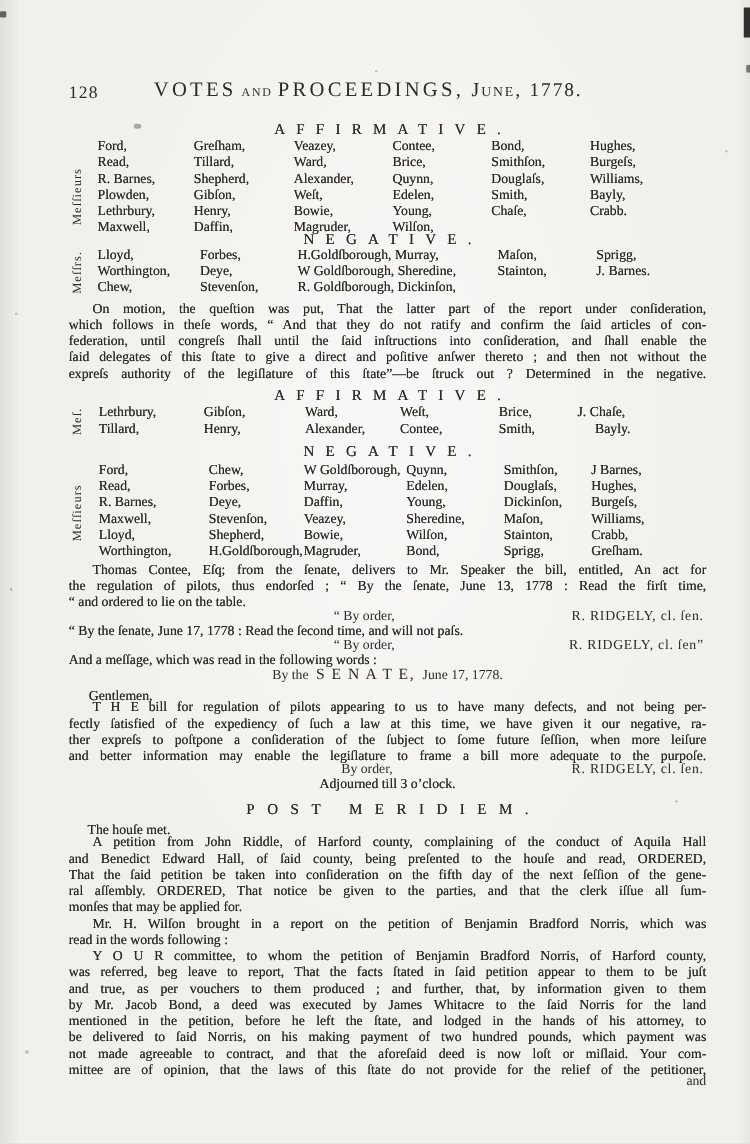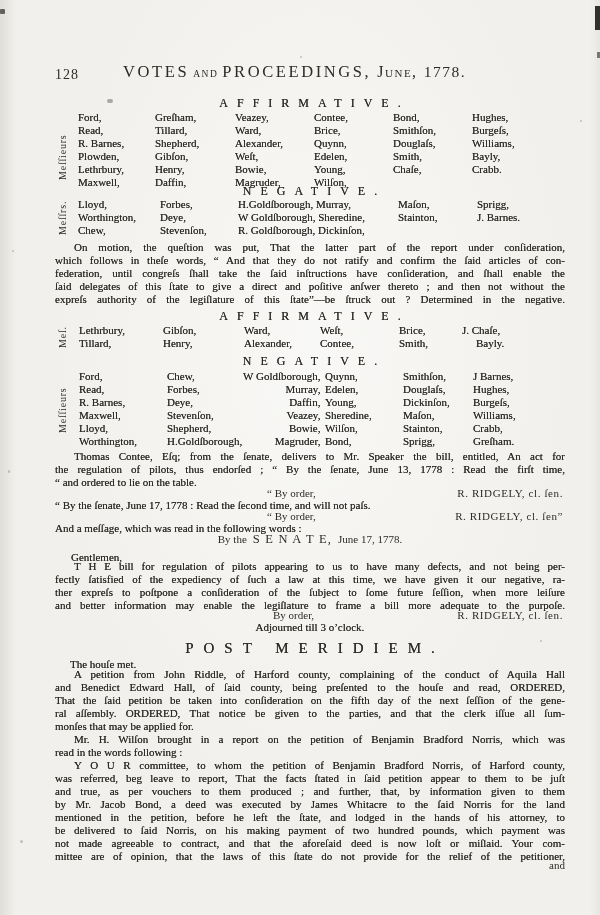--- a/index.html
+++ b/index.html
@@ -39,21 +39,21 @@
   .vcol{position:absolute;top:0;}
   .vcol > div{white-space:nowrap;height:13px;}
   .indent2{margin-left:14px;}
   
   .dual{height:13px;}
   .dual .dl{position:absolute;font-size:11px;line-height:13px;}
   .dual .dr{position:absolute;right:2px;font-size:11px;line-height:13px;letter-spacing:.6px;}
   .center{text-align:center;}
   .senate-line{text-align:center;font-size:11px;line-height:13px;white-space:nowrap;}
   .senate-word{font-size:12.5px;letter-spacing:1.2px;margin:12px 6px;}
-  .pm-head{text-align:center;font-size:15px;letter-spacing:10px;text-indent:10px;
+  .pm-head{text-align:center;font-size:12px;letter-spacing:10px;text-indent:10px;
            text-shadow:0 0 .4px rgba(45,43,38,.85);}
   .catchword{text-align:right;font-size:11px;line-height:13px;}
   .mark{position:absolute;}
 </style>
 </head>
 <body>
 
 <div class="page">
 
   <div class="mark" style="left:595px;top:6px;width:5px;height:24px;background:#1c1b19;opacity:.9;"></div>
@@ -151,21 +151,21 @@
         </div>
       <div class="vcol" style="left:422px;">
           <div>Sprigg,</div>
           <div>J. Barnes.</div>
         </div>
     </div>
 
     <div class="blk plines" style="top:241px;">
         <div>On motion, the queſtion was put, That the latter part of the report under conſideration,</div>
         <div>which follows in theſe words, “ And that they do not ratify and confirm the ſaid articles of con-</div>
-        <div>federation, until congreſs ſhall take the ſaid inſtructions have conſideration, and ſhall enable the</div>
+        <div>federation, until congreſs ſhall until the ſaid inſtructions into conſideration, and ſhall enable the</div>
         <div>ſaid delegates of this ſtate to give a direct and poſitive anſwer thereto ; and then not without the</div>
         <div>expreſs authority of the legiſlature of this ſtate”—be ſtruck out ? Determined in the negative.</div>
       </div>
 
     <div class="blk vhead" style="top:309px;">AFFIRMATIVE.</div>
     <div class="vtable" style="top:324px;height:27px;">
       <div class="vlabel" style="top:0;height:27px;">Meſ.</div>
       <div class="vcol" style="left:24px;">
           <div>Lethrbury,</div>
           <div>Tillard,</div>
@@ -204,21 +204,21 @@
           <div>Worthington,</div>
         </div>
       <div class="vcol" style="left:112px;">
           <div>Chew,</div>
           <div>Forbes,</div>
           <div>Deye,</div>
           <div>Stevenſon,</div>
           <div>Shepherd,</div>
           <div>H.Goldſborough,</div>
         </div>
-      <div class="vcol" style="left:188px;text-align:right;">
+      <div class="vcol" style="left:188px;">
           <div>W Goldſborough,</div>
           <div>Murray,</div>
           <div>Daffin,</div>
           <div>Veazey,</div>
           <div>Bowie,</div>
           <div>Magruder,</div>
         </div>
       <div class="vcol" style="left:270px;">
           <div>Quynn,</div>
           <div>Edelen,</div>

